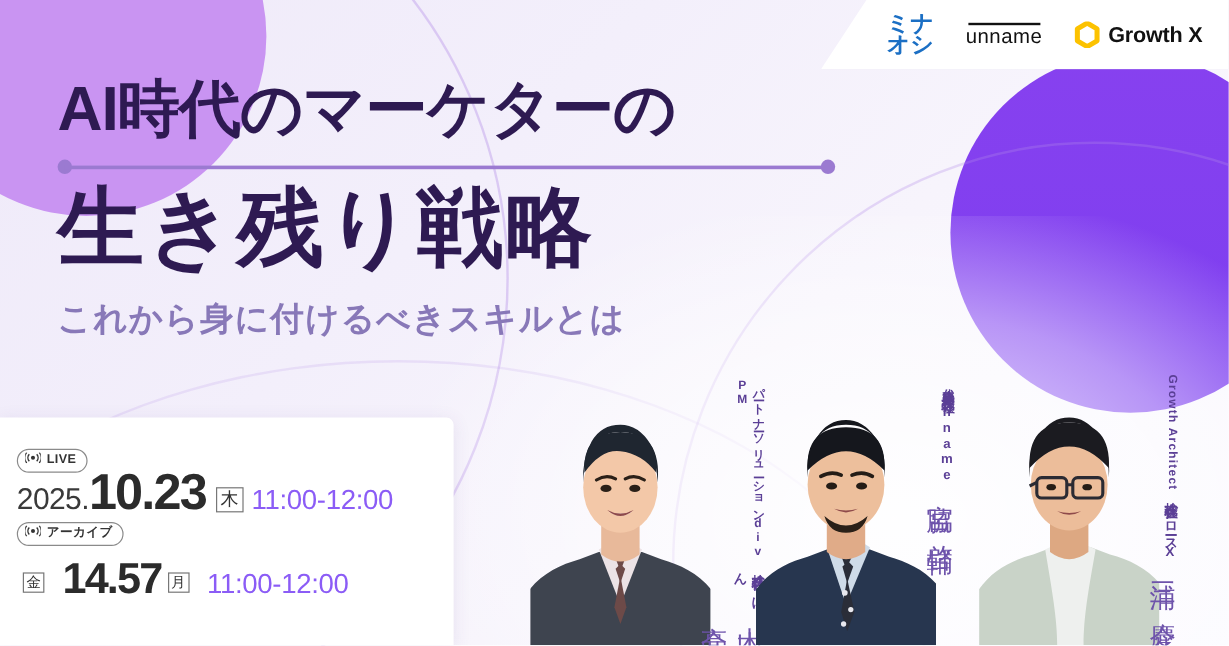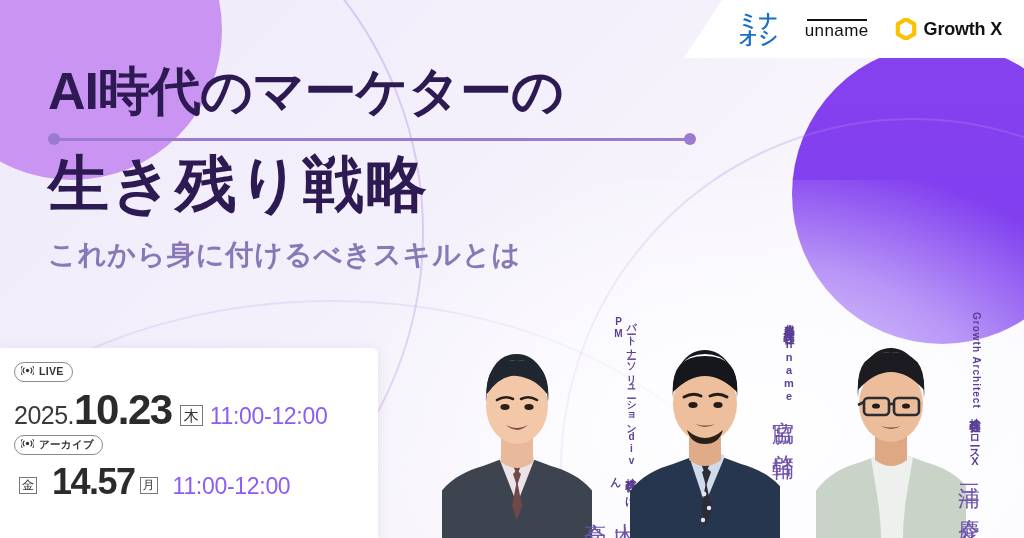--- a/index.html
+++ b/index.html
@@ -47,35 +47,35 @@
   .title-line1{font-size:52px;font-weight:700;color:#2e1a52;letter-spacing:-1px;
     line-height:1.05;white-space:nowrap;margin-top:12px;}
   .divider{position:relative;margin:14px 0 8px 0;width:648px;height:12px;}
   .divider .bar{position:absolute;left:6px;top:5px;width:636px;height:3px;
     background:#9b7ad1;}
   .divider .dot{position:absolute;top:0;width:12px;height:12px;border-radius:50%;
     background:#9b7ad1;}
   .divider .dot.l{left:0;}
   .divider .dot.r{right:0;}
   .title-line2{font-family:"Liberation Serif","DejaVu Serif",serif;
-    font-size:61px;font-weight:700;color:#2e1a52;line-height:1.04;
+    font-size:72px;font-weight:700;color:#2e1a52;line-height:1.04;
     letter-spacing:2px;white-space:nowrap;margin-top:2px;}
   .subtitle{margin-top:20px;font-size:28px;font-weight:700;color:#8878b8;
     letter-spacing:1px;white-space:nowrap;}
 
   
   .sched-card{position:absolute;left:0;top:348px;width:378px;height:190px;
     background:#fff;border-radius:0 6px 0 0;box-shadow:0 2px 14px rgba(90,60,140,.10);
     box-sizing:border-box;padding:14px 0 0 14px;}
   .badge{display:inline-flex;align-items:center;gap:5px;border:1px solid #8a8a8a;
     border-radius:11px;padding:1px 8px 2px 6px;font-size:10.5px;color:#333;
     font-weight:700;line-height:1.4;letter-spacing:.3px;background:#fff;}
   .badge .wave{display:inline-block;}
   .row-live{position:relative;height:58px;}
-  .row-live .badge{position:absolute;left:0;top:0;}
+  .row-live .badge{position:absolute;left:0;top:12px;}
   .dateline{display:flex;align-items:baseline;white-space:nowrap;}
   .dateline.live{position:absolute;left:0;top:27px;}
   .yr{font-size:25px;color:#3a3a3a;letter-spacing:-.5px;}
   .bigdate{font-size:42px;color:#2b2b2b;font-weight:700;letter-spacing:-1.5px;line-height:1;}
   .daybox{display:inline-block;border:1px solid #777;font-size:15px;color:#333;
     padding:1px 3px;margin:0 7px 0 8px;line-height:1.15;position:relative;top:-3px;}
   .daybox.sm{font-size:12px;padding:1px 2px;margin:0 5px 0 5px;top:-5px;}
   .tm{font-size:23px;color:#8b5cf6;letter-spacing:-.3px;}
   .arc-block{margin-top:14px;}
   .arc-dates{display:flex;align-items:baseline;white-space:nowrap;margin-top:9px;}

